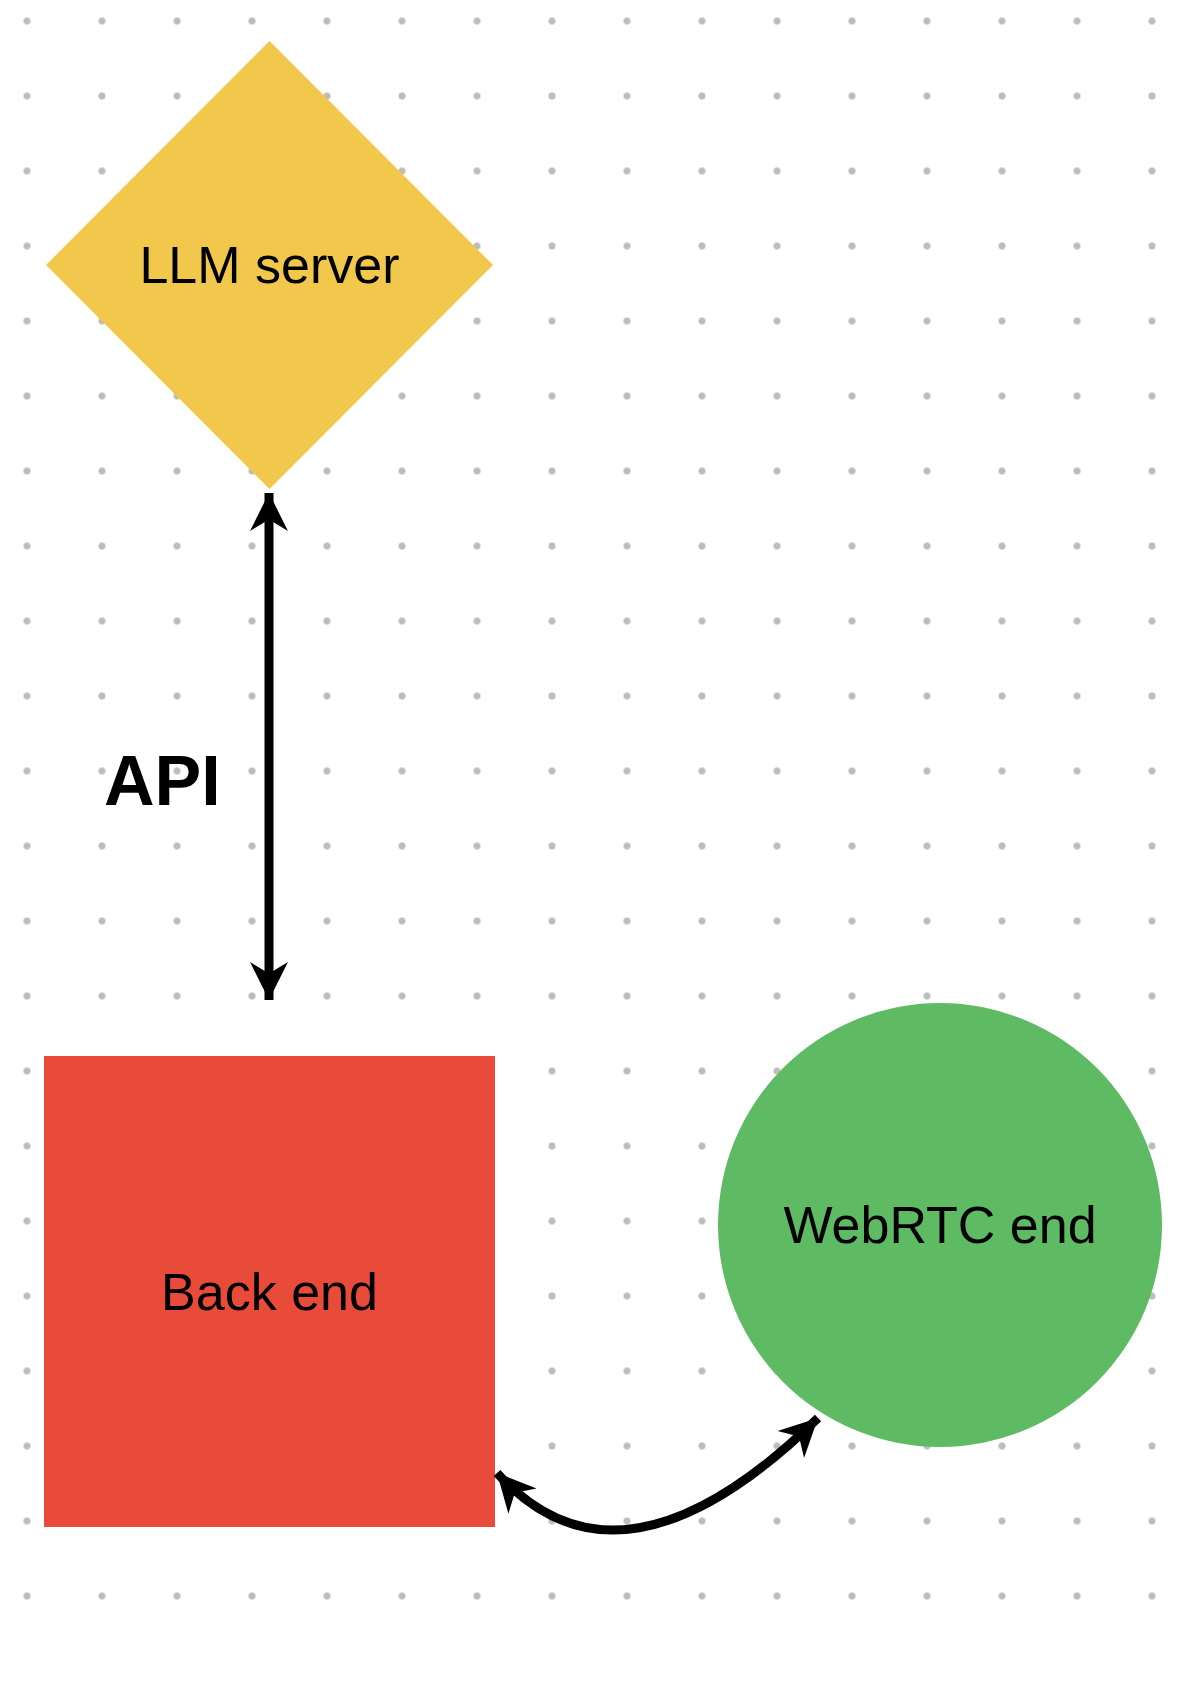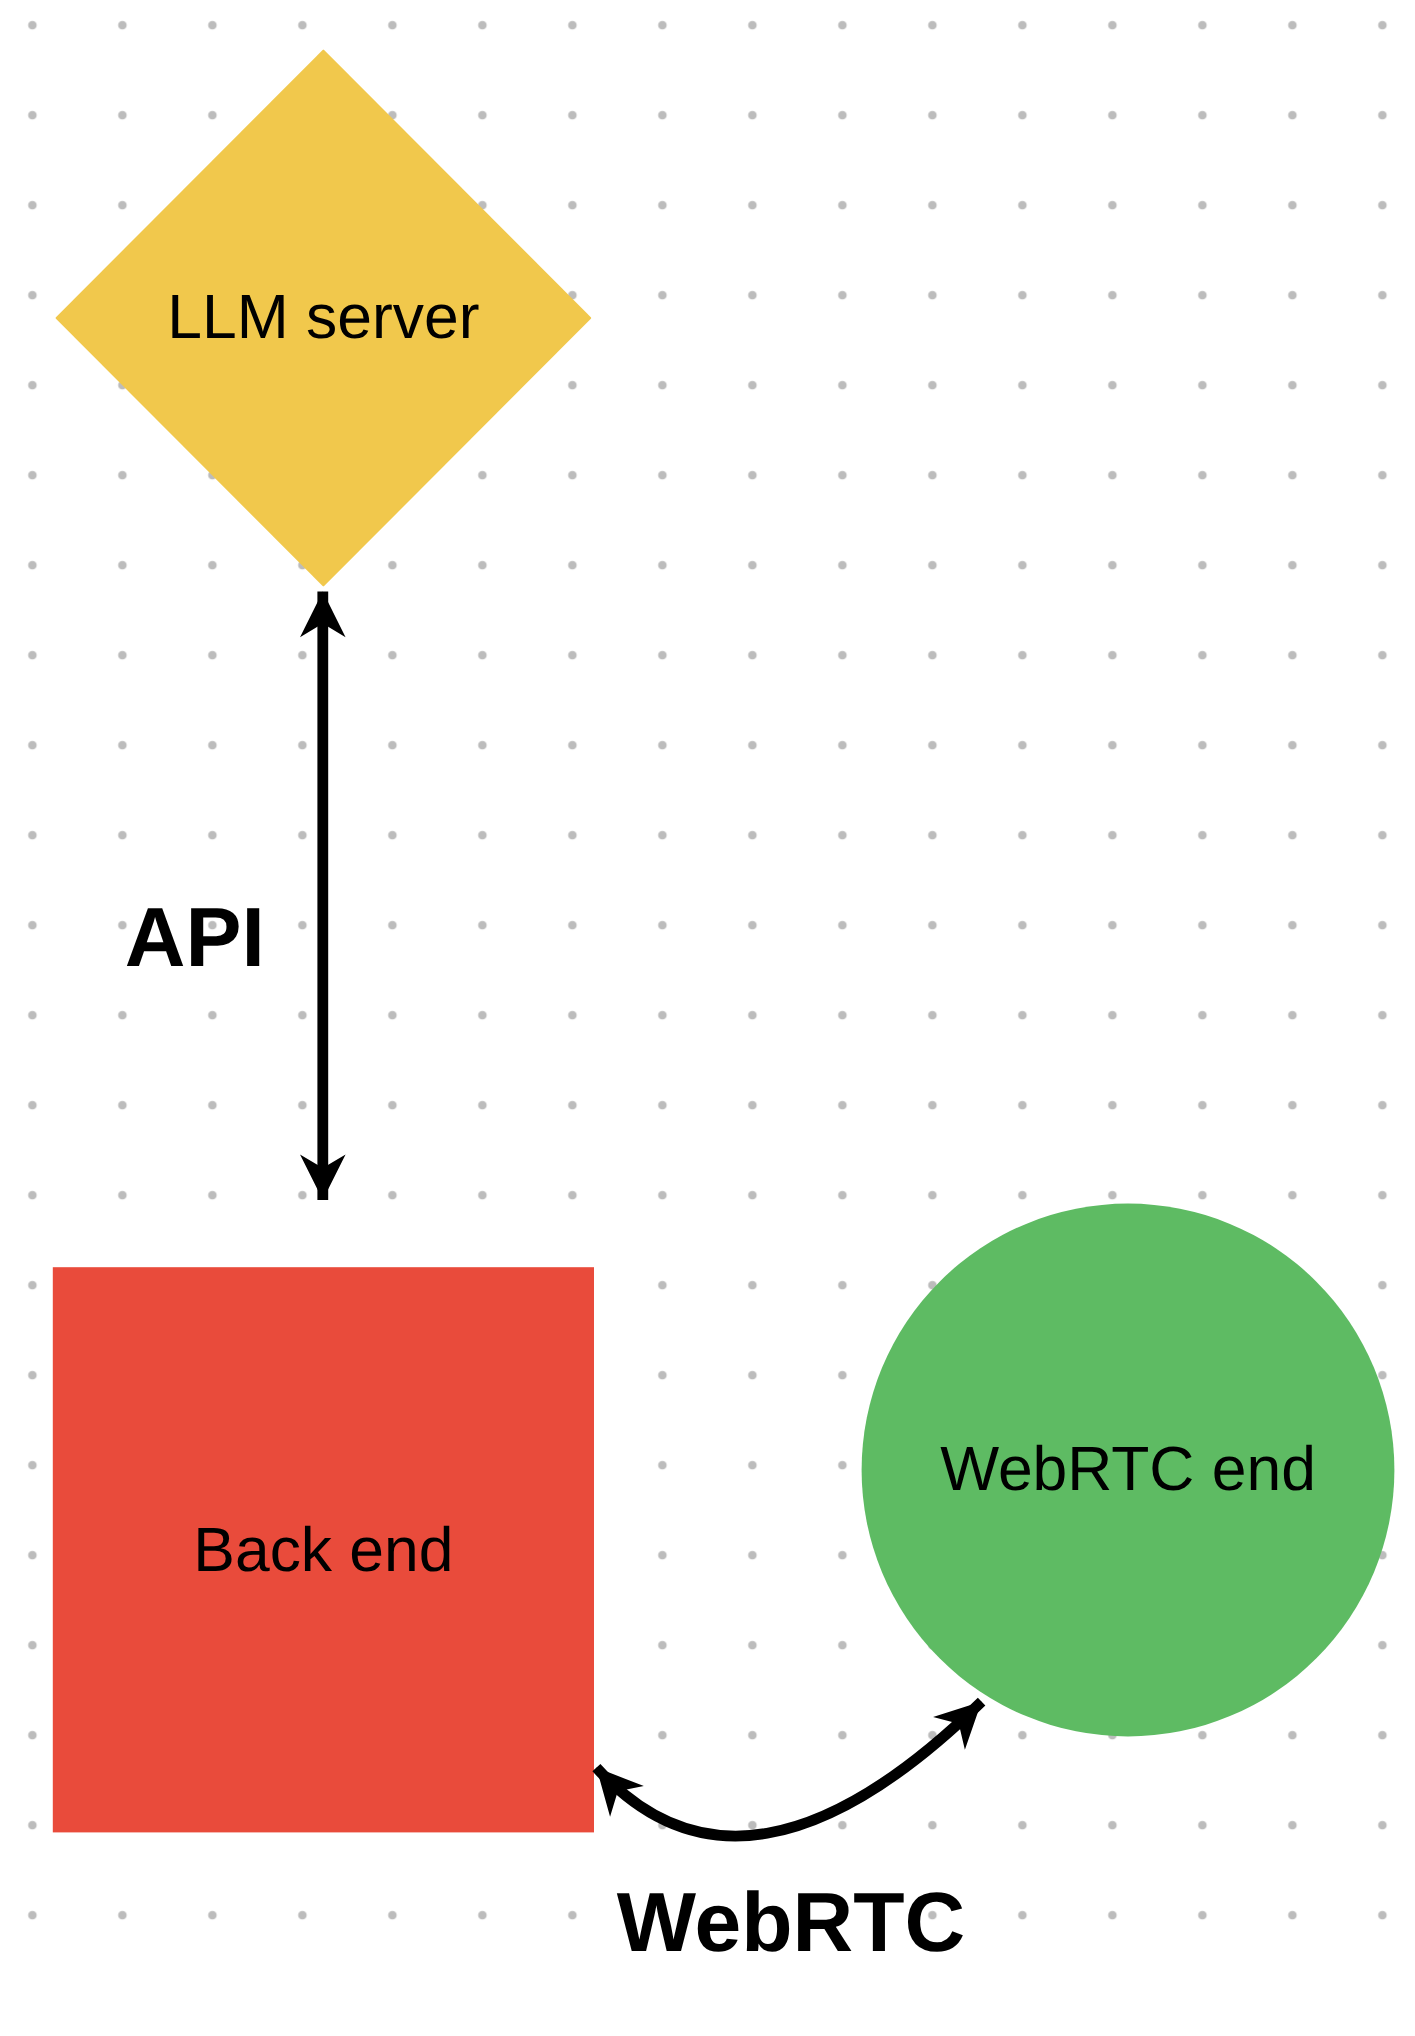--- a/index.html
+++ b/index.html
@@ -106,15 +106,14 @@
       </marker>
     </defs>
 
     <line x1="269" y1="493" x2="269" y2="1000" class="connector" marker-start="url(#arrowhead)" marker-end="url(#arrowhead)" style="stroke: rgb(0, 0, 0);"></line>
 
     <path d="M497,1473 Q621,1610 818,1418" class="connector" marker-start="url(#arrowhead)" marker-end="url(#arrowhead)" style="stroke: rgb(0, 0, 0);"></path>
   </svg>
 
   <div class="edge-label edge-label-api">API</div>
 
-  <div class="edge-label edge-label-webrtc">WebRTC</div>
 
 </div>
 
 </body></html>

